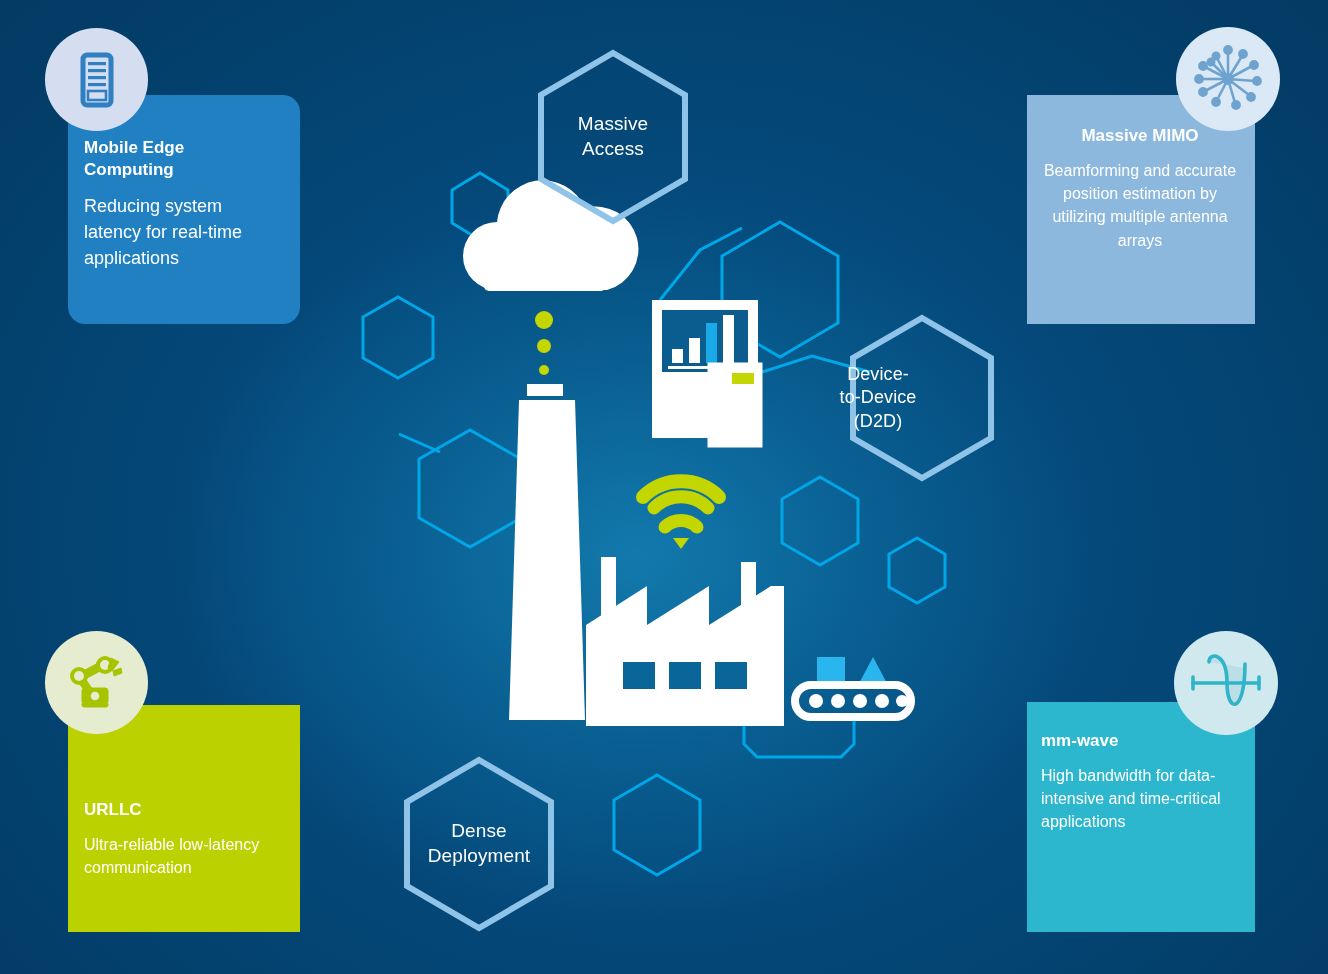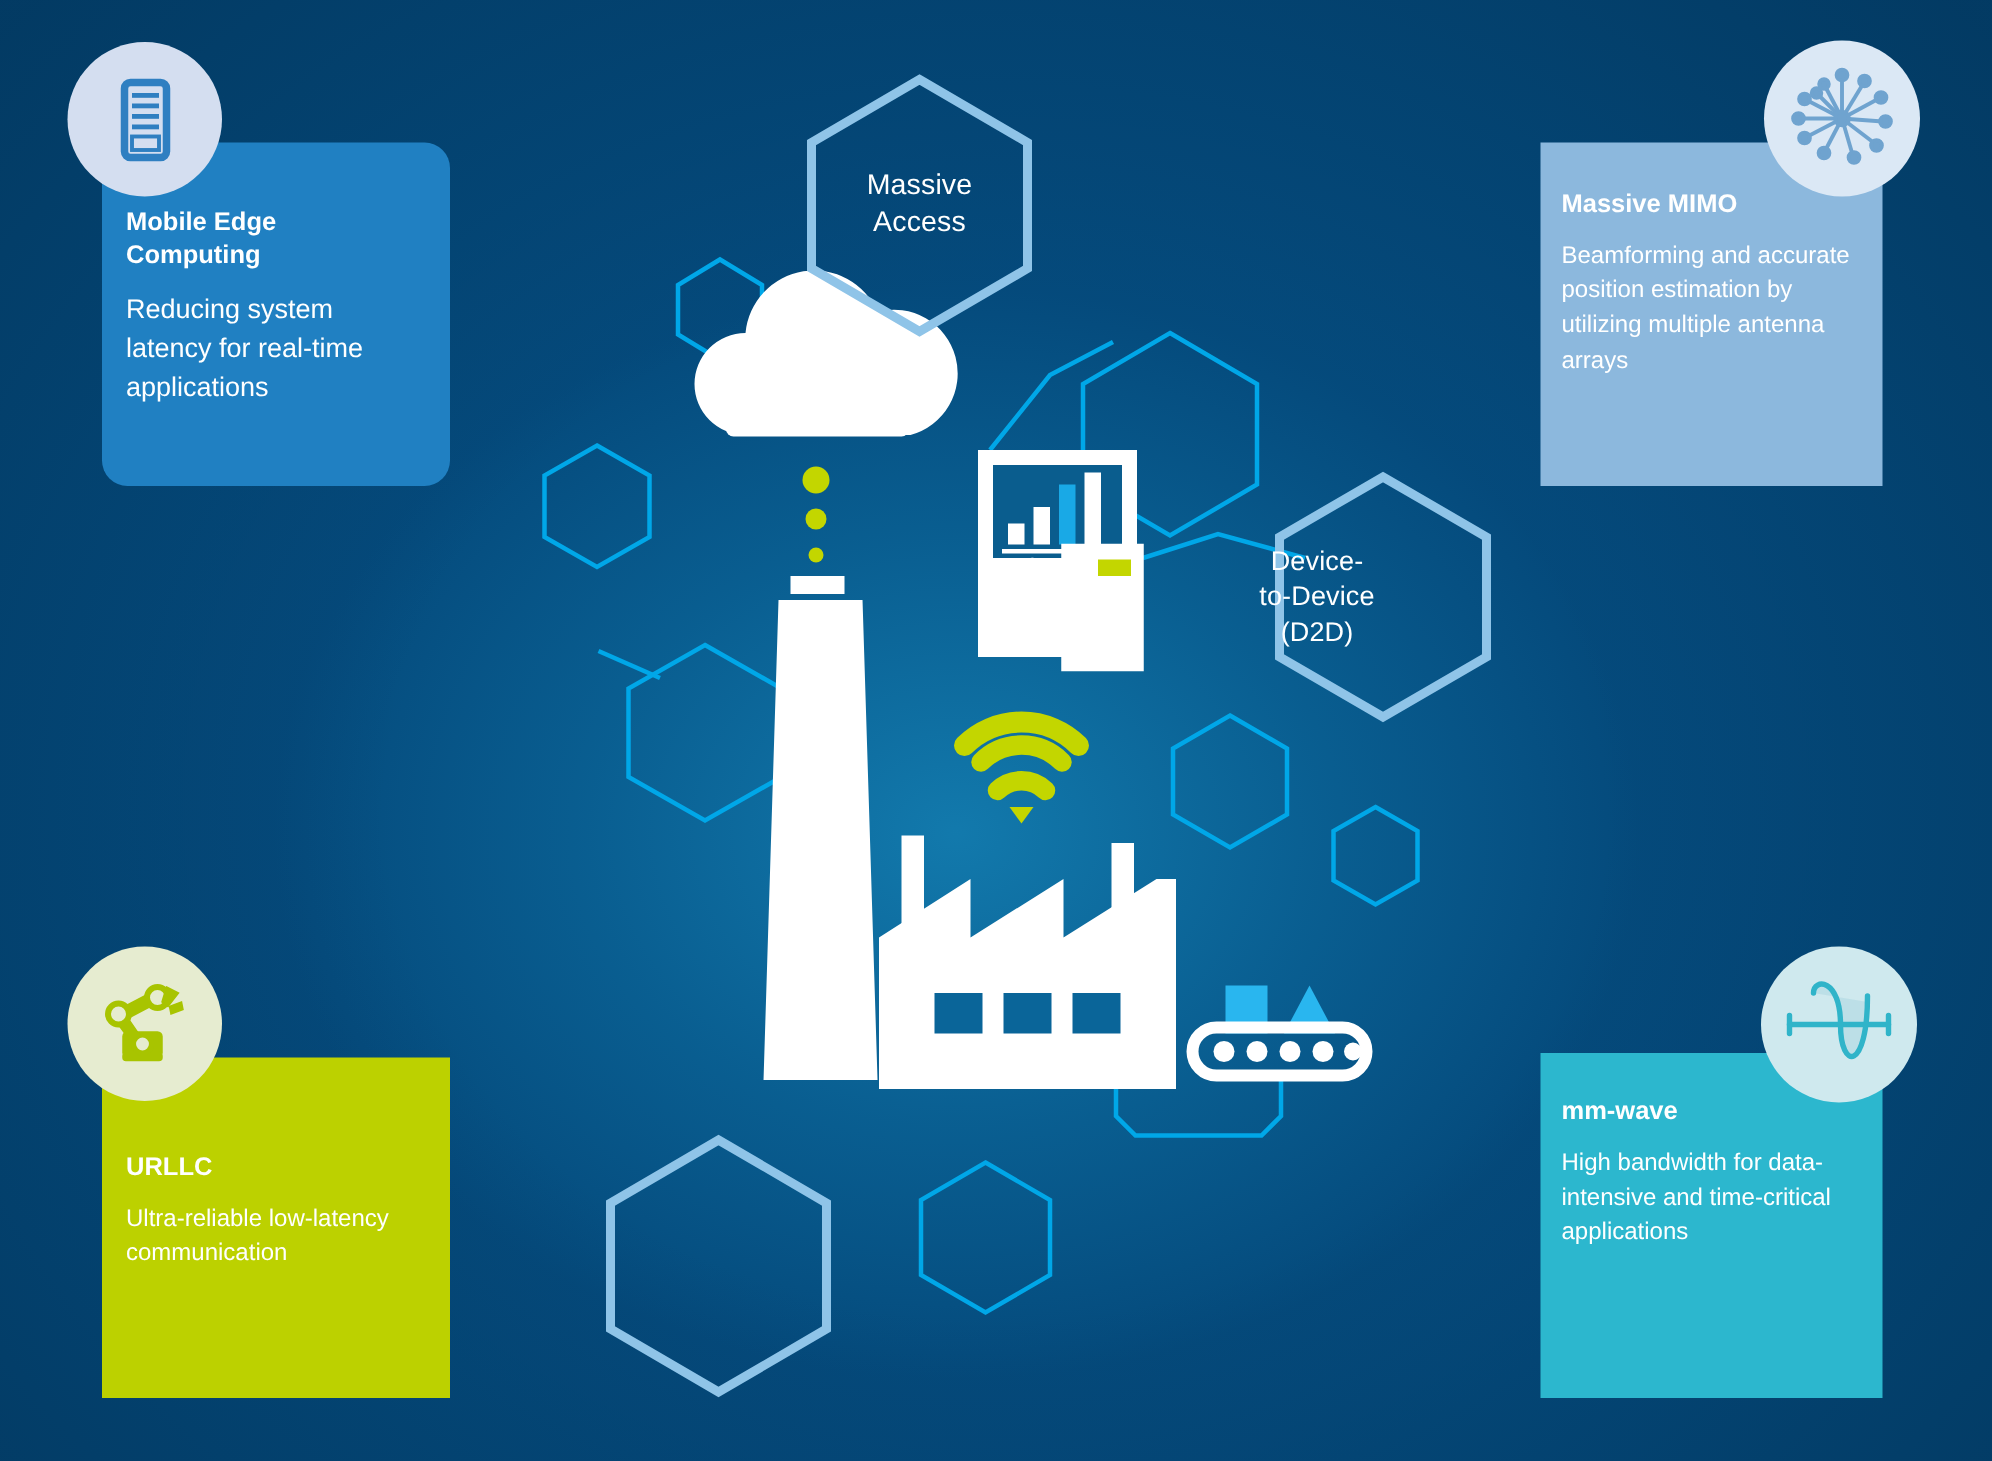--- a/index.html
+++ b/index.html
@@ -166,37 +166,43 @@
   </div>
 
   <div class="hexlabel" style="left:809px;top:318px;width:138px;height:160px;">
     <div class="txt" style="font-size:18px;">
       <div>Device-</div>
       <div>to-Device</div>
       <div>(D2D)</div>
     </div>
   </div>
 
+  <div class="hexlabel" style="left:400px;top:760px;width:158px;height:168px;">
+    <div class="txt" style="font-size:19px;">
+      <div>Dense</div>
+      <div>Deployment</div>
+    </div>
+  </div>
 
   <div class="card" style="left:68px;top:95px;width:232px;height:229px;background:#2080c2;padding:42px 28px 0 16px;border-radius:17px;">
     <p class="title" style="font-size:17px;">Mobile Edge Computing</p>
     <p class="body" style="font-size:18px;">Reducing system latency for real-time applications</p>
   </div>
   <div class="badge" style="left:45px;top:28px;width:103px;height:103px;background:#d4def0;">
     <svg width="46" height="56" viewBox="0 0 46 56">
       <rect x="9" y="3" width="28" height="50" rx="4" fill="none" stroke="#2f7fc1" stroke-width="5"></rect>
       <rect x="14" y="10" width="18" height="3.2" fill="#2f7fc1"></rect>
       <rect x="14" y="17" width="18" height="3.2" fill="#2f7fc1"></rect>
       <rect x="14" y="24" width="18" height="3.2" fill="#2f7fc1"></rect>
       <rect x="14" y="31" width="18" height="3.2" fill="#2f7fc1"></rect>
       <rect x="14" y="39" width="18" height="9" fill="none" stroke="#2f7fc1" stroke-width="2.6"></rect>
     </svg>
   </div>
 
-  <div class="card" style="left:1027px;top:95px;width:228px;height:229px;background:#8cb8dd;padding:30px 16px 0 14px;">
+  <div class="card" style="left:1027px;top:95px;width:228px;height:229px;background:#8cb8dd;padding:30px 16px 0 14px;text-align:center;">
     <p class="title" style="font-size:17px;">Massive MIMO</p>
     <p class="body" style="font-size:16px;">Beamforming and accurate position estimation by utilizing multiple antenna arrays</p>
   </div>
   <div class="badge" style="left:1176px;top:27px;width:104px;height:104px;background:#dbe8f5;">
     <svg width="74" height="74" viewBox="0 0 74 74">
       <g stroke="#6fa3cf" stroke-width="2.6" fill="#6fa3cf">
         <line x1="37" y1="37" x2="37" y2="10"></line>
           <circle cx="37" cy="8" r="3.6"></circle>
         <line x1="37" y1="37" x2="51" y2="14"></line>
           <circle cx="52" cy="12" r="3.6"></circle>
@@ -219,21 +225,21 @@
         <line x1="37" y1="37" x2="22" y2="22"></line>
           <circle cx="20" cy="20" r="3.2"></circle>
         <line x1="37" y1="37" x2="26" y2="16"></line>
           <circle cx="25" cy="14" r="3.2"></circle>
         <circle cx="37" cy="37" r="4.6"></circle>
       </g>
     </svg>
   </div>
 
   <div class="card" style="left:68px;top:705px;width:232px;height:227px;background:#bcd100;padding:62px 24px 0 16px;">
-    <p class="title" style="font-size:17px;">URLLC</p>
+    <p class="title" style="font-size:17px;margin-top:32px;">URLLC</p>
     <p class="body" style="font-size:16px;">Ultra-reliable low-latency communication</p>
   </div>
   <div class="badge" style="left:45px;top:631px;width:103px;height:103px;background:#e6ecd0;">
     <svg width="62" height="62" viewBox="0 0 62 62">
       <g fill="#a8c400" stroke="#a8c400">
         <rect x="16" y="50" width="26" height="5" rx="2"></rect>
         <path d="M19,36 h20 a3,3 0 0 1 3,3 v11 h-26 v-11 a3,3 0 0 1 3,-3 Z"></path>
         <circle cx="29" cy="44" r="6" fill="#e6ecd0" stroke="#a8c400" stroke-width="3.4"></circle>
         <path d="M16,22 L27,38 L21,42 L10,27 Z"></path>
         <circle cx="13" cy="24" r="7" fill="#e6ecd0" stroke="#a8c400" stroke-width="4"></circle>

